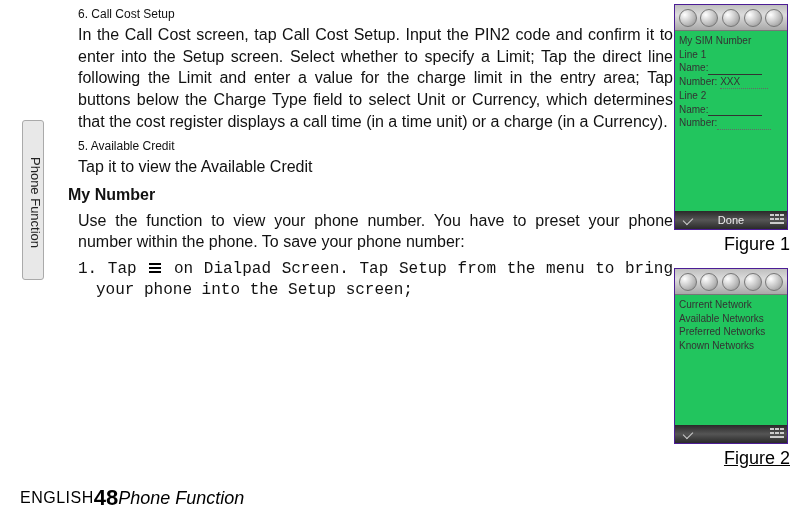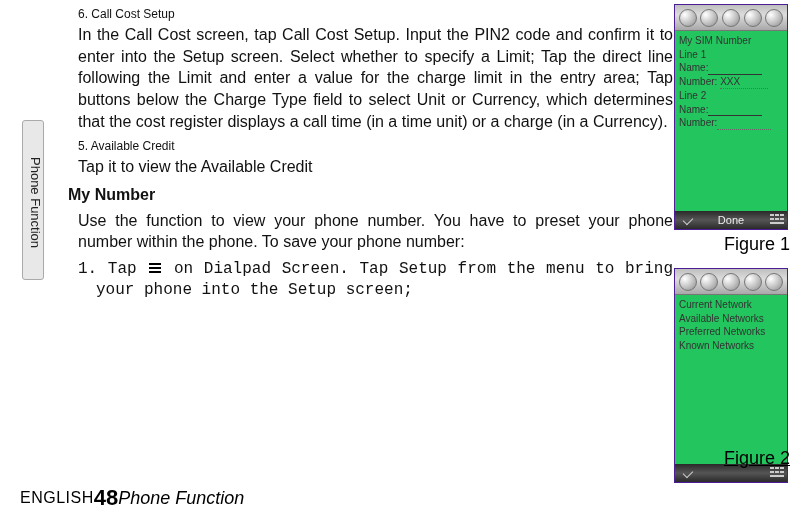--- a/index.html
+++ b/index.html
@@ -88,21 +88,21 @@
     position: absolute;
     right: 20px;
     width: 114px;
     background: #22c55e;
     border: 1px solid #4c1d95;
     font-size: 10px;
     color: #333;
     overflow: hidden;
   }
   .panel.p1 { top: 4px; height: 226px; }
-  .panel.p2 { top: 268px; height: 215px; margin-left: 9px; }
+  .panel.p2 { top: 268px; height: 176px; margin-left: 9px; }
   .panel-top {
     height: 26px;
     background: linear-gradient(#bfbfbf, #dcdcdc 40%, #a8a8a8);
     border-bottom: 1px solid #777;
     display: flex;
     align-items: center;
     justify-content: space-around;
     padding: 0 2px;
   }
   .panel-top .ticon {

